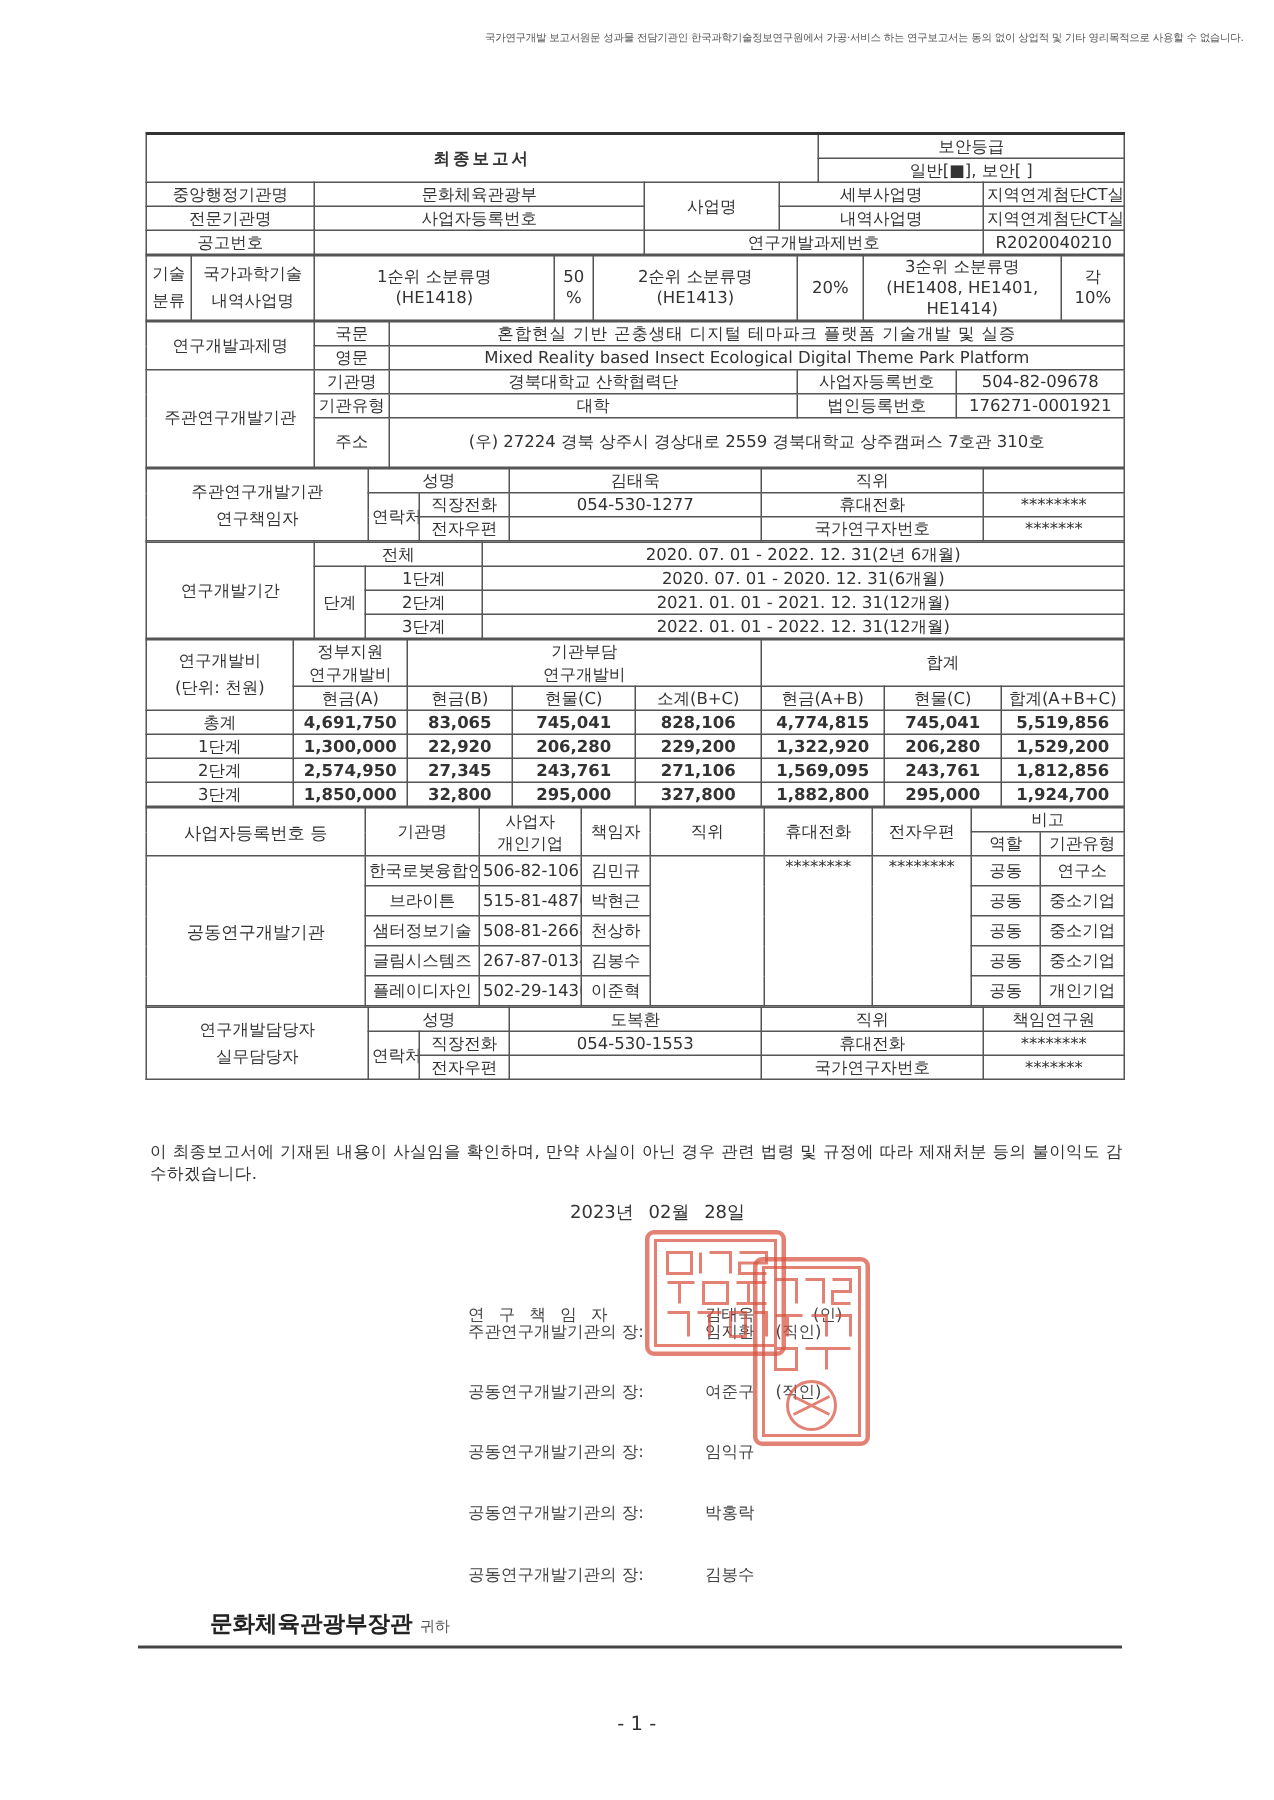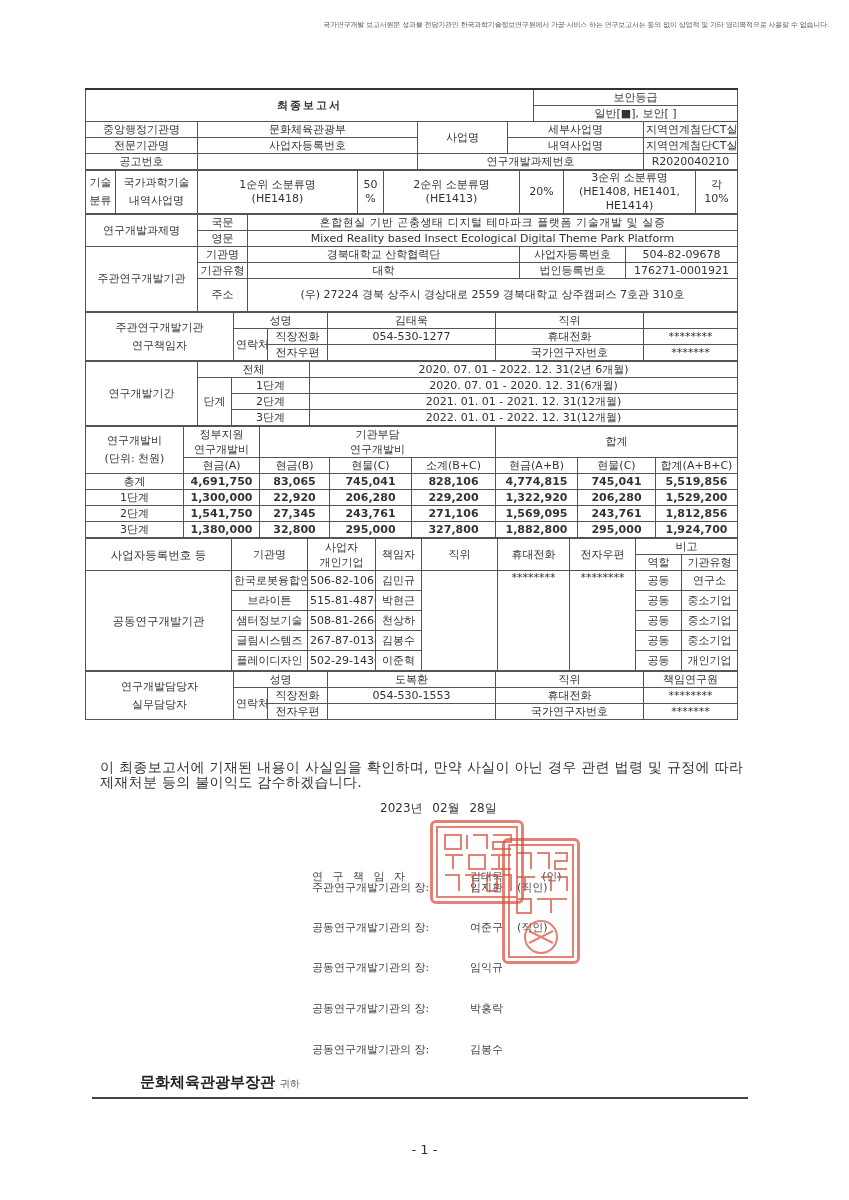--- a/index.html
+++ b/index.html
@@ -1,28 +1,28 @@
 <!DOCTYPE html>
 <html><head>
 <meta charset="utf-8">
 <style>
   html, body { margin:0; padding:0; background:#fff; }
   body { width:849px; height:1200px; position:relative; overflow:hidden;
          font-family:"DejaVu Sans", sans-serif; color:#2a2a2a; }
   .notice { position:absolute; top:20px; right:20px; font-size:7px; color:#555; white-space:nowrap; letter-spacing:-0.2px; }
-  .doc { position:absolute; left:85px; top:88px; width:652px; }
+  .doc { position:absolute; left:97px; top:88px; width:652px; }
   table.grid { border-collapse:collapse; width:652px; table-layout:fixed; }
   table.grid td { border:1px solid #555; font-size:11px; text-align:center; padding:0 2px; height:15px; line-height:14px; white-space:nowrap; overflow:hidden; color:#333; }
   .top-border { border-top:2px solid #333 !important; }
   td.title { font-size:19px; font-weight:bold; letter-spacing:2px; color:#222; height:30px; }
   td.left { text-align:left; }
   td.right { text-align:right;font-weight:bold; }
   td.small { font-size:9px; line-height:11px; }
   td.tiny { font-size:7.5px; }
-  .stmt { position:absolute; left:100px; top:760px; width:650px; font-size:14px; line-height:15px; color:#333; letter-spacing:0.3px; }
+  .stmt { position:absolute; left:100px; top:760px; width:650px; font-size:11px; line-height:15px; color:#333; letter-spacing:0.3px; }
   .date { position:absolute; left:380px; top:800px; font-size:12px; color:#333; word-spacing:6px; }
   .sig { position:absolute; left:312px; font-size:11px; color:#444; white-space:nowrap; }
   .sig .nm { position:absolute; left:158px; }
   .seal { position:absolute; border:3px solid #d8523f; border-radius:6px; opacity:0.72; }
   .seal1 { left:430px; top:820px; width:88px; height:78px; }
   .seal2 { left:502px; top:838px; width:72px; height:120px; }
   .seal svg { width:100%; height:100%; }
   .addressee { position:absolute; left:140px; top:1073px; font-size:15px; font-weight:bold; color:#222; }
   .addressee small { font-size:10px; font-weight:normal; color:#555; margin-left:5px; }
   .rule { position:absolute; left:92px; top:1097px; width:656px; height:2px; background:#444; }
@@ -244,31 +244,31 @@
       <td class="right">1,300,000</td>
       <td class="right">22,920</td>
       <td class="right">206,280</td>
       <td class="right">229,200</td>
       <td class="right">1,322,920</td>
       <td class="right">206,280</td>
       <td class="right">1,529,200</td>
     </tr>
     <tr>
       <td>2단계</td>
-      <td class="right">1,541,750</td>
+      <td class="right">2,574,950</td>
       <td class="right">27,345</td>
       <td class="right">243,761</td>
       <td class="right">271,106</td>
       <td class="right">1,569,095</td>
       <td class="right">243,761</td>
       <td class="right">1,812,856</td>
     </tr>
     <tr>
       <td>3단계</td>
-      <td class="right">1,380,000</td>
+      <td class="right">1,850,000</td>
       <td class="right">32,800</td>
       <td class="right">295,000</td>
       <td class="right">327,800</td>
       <td class="right">1,882,800</td>
       <td class="right">295,000</td>
       <td class="right">1,924,700</td>
     </tr>
   </tbody>
     </table>
 

